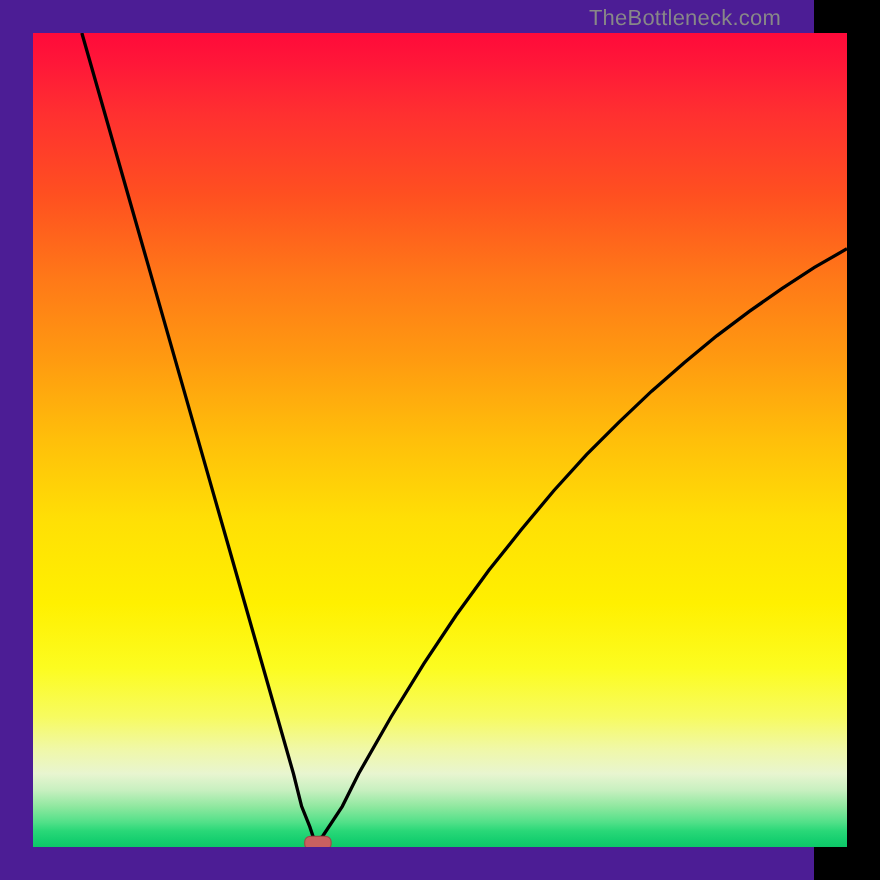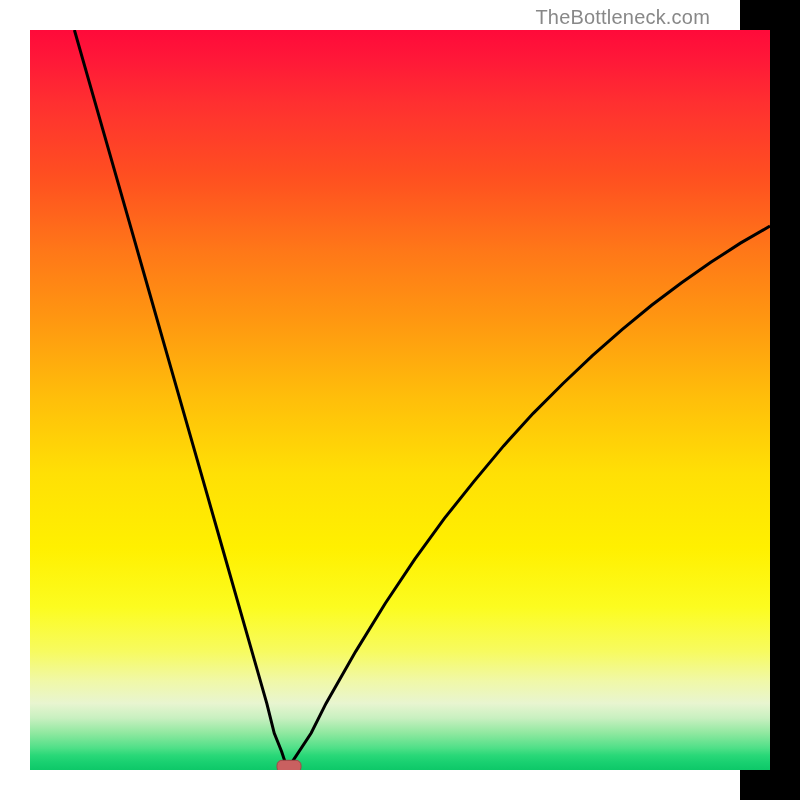--- a/index.html
+++ b/index.html
@@ -7,21 +7,21 @@
     width: 800px;
     height: 800px;
     background: #000;
     position: relative;
     font-family: Arial, sans-serif;
     overflow: hidden;
   }
   .frame {
     width: 740px;
     height: 800px;
-    background: #ffffff;
+    background: #4c1d95;
     position: relative;
   }
   .plot-area {
     position: absolute;
     left: 30px;
     top: 30px;
     width: 740px;
     height: 740px;
     overflow: hidden;
   }

